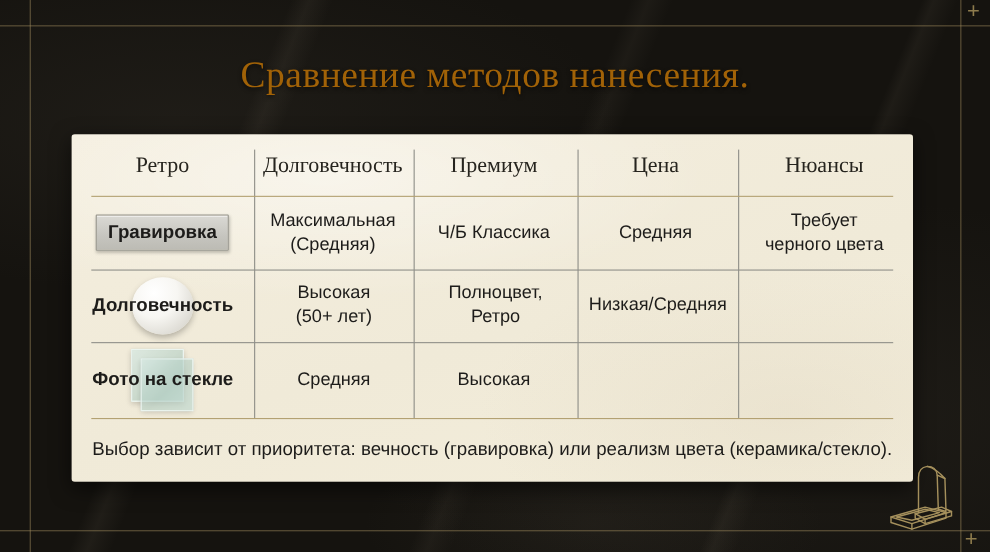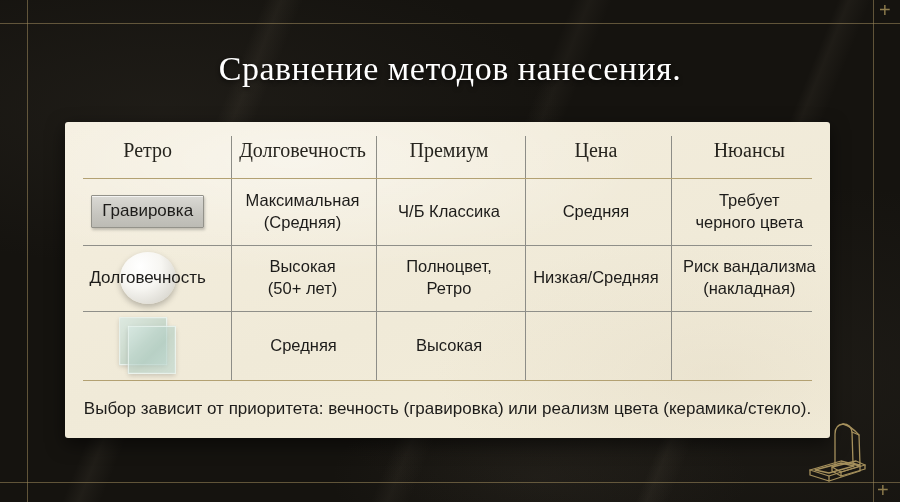--- a/index.html
+++ b/index.html
@@ -24,21 +24,21 @@
   .corner-plus {
     position:absolute; color:#8e7c4d; font-size:20px; font-weight:400; line-height:20px;
   }
   .cp-tr { left:879px; top:0px; }
   .cp-br { left:877px; top:480px; }
 
   
   .slide-title {
     position:absolute; top:50px; left:0; width:100%; text-align:center;
     font-family:"Liberation Serif", serif; font-size:34px; font-weight:400;
-    color:#ffffff; text-shadow:0 2px 4px rgba(0,0,0,.6); letter-spacing:.5px;
+    color:#a16207; text-shadow:0 2px 4px rgba(0,0,0,.6); letter-spacing:.5px;
   }
 
   
   .card {
     position:absolute; left:65px; top:122px; width:765px; height:316px;
     background:#f2ecdc; border-radius:3px;
     background-image:
       radial-gradient(500px 160px at 30% 12%, rgba(255,255,255,.45), transparent 70%),
       radial-gradient(400px 200px at 85% 80%, rgba(222,212,190,.35), transparent 70%),
       linear-gradient(165deg, #f4eede 0%, #f0ead8 55%, #f3edda 100%);
@@ -54,21 +54,21 @@
   .cell {
     display:flex; align-items:center; justify-content:center; text-align:center;
     white-space:pre-line; box-sizing:border-box; padding:0 8px;
     font-size:16.5px; color:#1d1c1a; line-height:1.32;
   }
   .c1 { width:166px; } .c2 { width:145px; } .c3 { width:149px; } .c4 { width:146px; } .c5 { width:162px; }
   .header-row .cell {
     font-family:"Liberation Serif", serif; font-size:20px; color:#26241e; line-height:1.1;
   }
 
-  .method-cell { position:relative; font-weight:400; font-size:17px; }
+  .method-cell { position:relative; font-weight:700; font-size:17px; }
   .method-label { position:relative; z-index:2; }
 
   
   .plaque {
     background:linear-gradient(180deg, #dad9d4 0%, #c6c5bf 60%, #bcbbb4 100%);
     border:1px solid #93928a; border-radius:1px;
     box-shadow:inset 0 1px 0 rgba(255,255,255,.7), 1px 2px 3px rgba(0,0,0,.22);
     padding:4px 10px;
   }
 
@@ -144,28 +144,27 @@
   <div class="trow" style="top:123px; height:66px">
     <div class="cell c1 method-cell">
       <span class="ceramic-oval"></span>
       <span class="method-label">Долговечность</span>
     </div>
     <div class="cell c2">Высокая
 (50+ лет)</div>
     <div class="cell c3">Полноцвет,
 Ретро</div>
     <div class="cell c4">Низкая/Средняя</div>
-    <div class="cell c5">Риск вандализма
-(накладная)</div>
   </div>
 
   <div class="trow" style="top:189px; height:69px">
     <div class="cell c1 method-cell">
       <span class="glass-sheet glass-1"></span>
       <span class="glass-sheet glass-2"></span>
+      <span class="method-label">Фото на стекле</span>
     </div>
     <div class="cell c2">Средняя</div>
     <div class="cell c4">Высокая</div>
   </div>
 
   <div class="footnote-row">Выбор зависит от приоритета: вечность (гравировка) или реализм цвета (керамика/стекло).</div>
 </div>
 
 <svg class="monument" width="78" height="64" viewBox="0 0 78 64">
   <g fill="none" stroke="#a5905c" stroke-width="1.3" stroke-linejoin="round" stroke-linecap="round">

